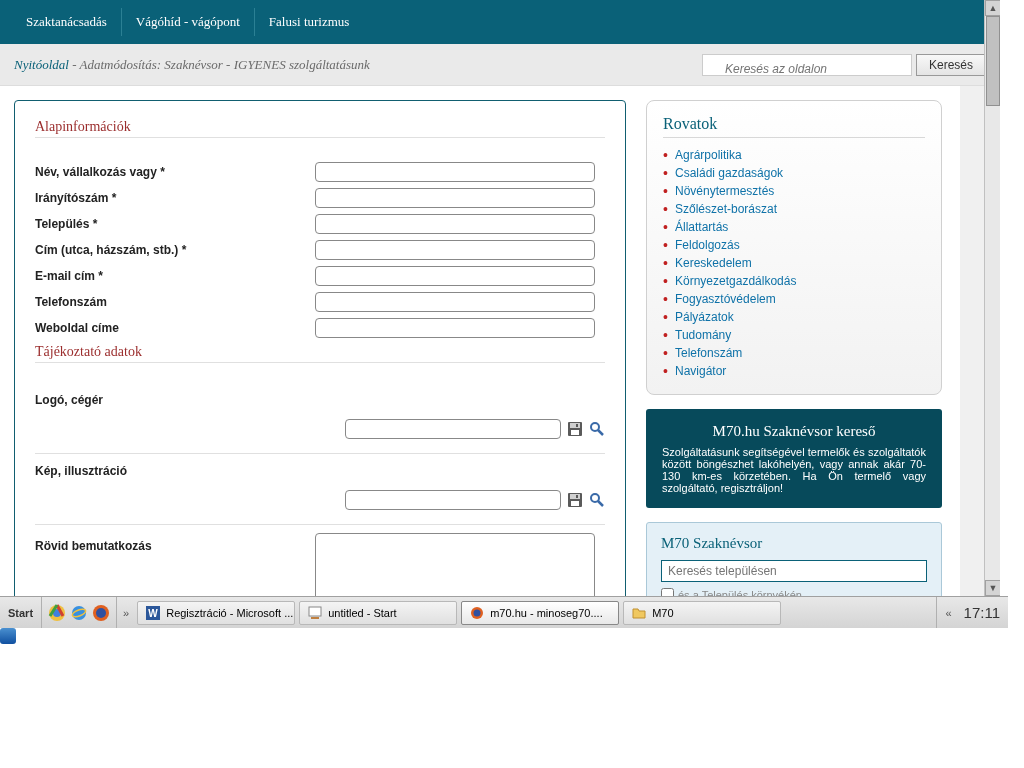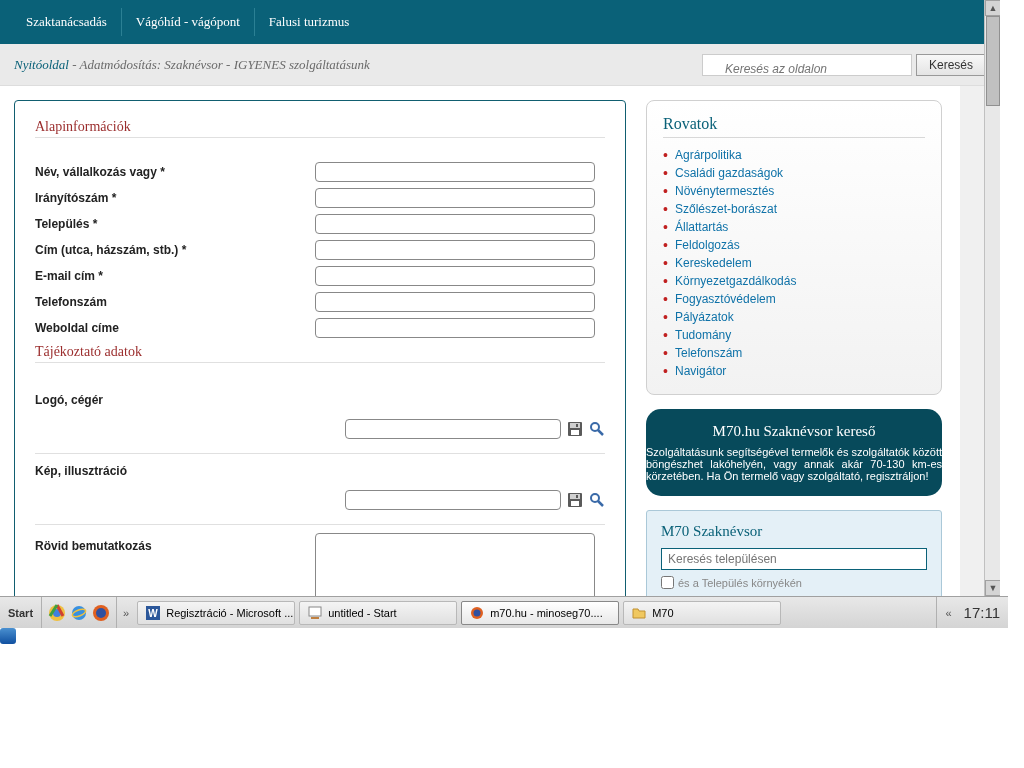--- a/index.html
+++ b/index.html
@@ -41,21 +41,21 @@
 .textarea-row label { width: 280px; font-weight: bold; color: #222; font-size: 12px; padding-top: 6px; }
 .textarea-row textarea { width: 280px; height: 80px; border: 1px solid #888; border-radius: 4px; padding: 4px 6px; font-size: 12px; resize: none; }
 
 .side { width: 296px; display: flex; flex-direction: column; gap: 14px; }
 .panel { border: 1px solid #d0d0d0; border-radius: 8px; background: linear-gradient(#fff,#f2f2f2); padding: 14px 16px; }
 .panel h3 { font-family: Georgia, serif; font-size: 16px; color: #0a6178; font-weight: normal; border-bottom: 1px solid #d8d8d8; padding-bottom: 4px; margin-bottom: 8px; }
 .panel ul { list-style: none; }
 .panel ul li { padding: 2px 0 2px 12px; position: relative; }
 .panel ul li::before { content: "•"; position: absolute; left: 0; color: #c02020; font-size: 14px; line-height: 14px; }
 .panel ul li a { color: #0f72a8; text-decoration: none; font-size: 12px; }
-.promo { background: #074a5b; color: #fff; border-radius: 15px; padding: 14px 0; text-align: justify; font-size: 11px; }
+.promo { background: #074a5b; color: #fff; border-radius: 3px; padding: 14px 16px; text-align: justify; font-size: 11px; }
 .promo h3 { font-family: Georgia, serif; font-size: 15px; text-align: center; font-weight: normal; margin-bottom: 6px; }
 .panel2 { border: 1px solid #aac8d8; border-radius: 3px; background: #e4f0f7; padding: 12px 14px; }
 .panel2 h3 { font-family: Georgia, serif; font-size: 15px; color: #0a6178; font-weight: normal; margin-bottom: 8px; }
 .panel2 input[type=text] { width: 100%; height: 22px; border: 1px solid #0a6178; padding: 0 6px; font-size: 12px; color: #888; margin-bottom: 6px; }
 .panel2 .chk { font-size: 11px; color: #888; display: flex; align-items: center; gap: 4px; }
 
 .taskbar { position: absolute; left: 0; top: 596px; width: 1008px; height: 32px; background: linear-gradient(#e8e8e8,#d4d4d4); border-top: 1px solid #a0a0a0; display: flex; align-items: center; font-size: 11px; }
 .taskbar .start { padding: 0 8px; font-weight: bold; color: #333; border-right: 1px solid #b0b0b0; height: 100%; display: flex; align-items: center; }
 .taskbar .tray { display: flex; align-items: center; gap: 4px; padding: 0 6px; border-right: 1px solid #b0b0b0; height: 100%; }
 .taskbar .tray .ticon { width: 18px; height: 18px; border-radius: 50%; }

